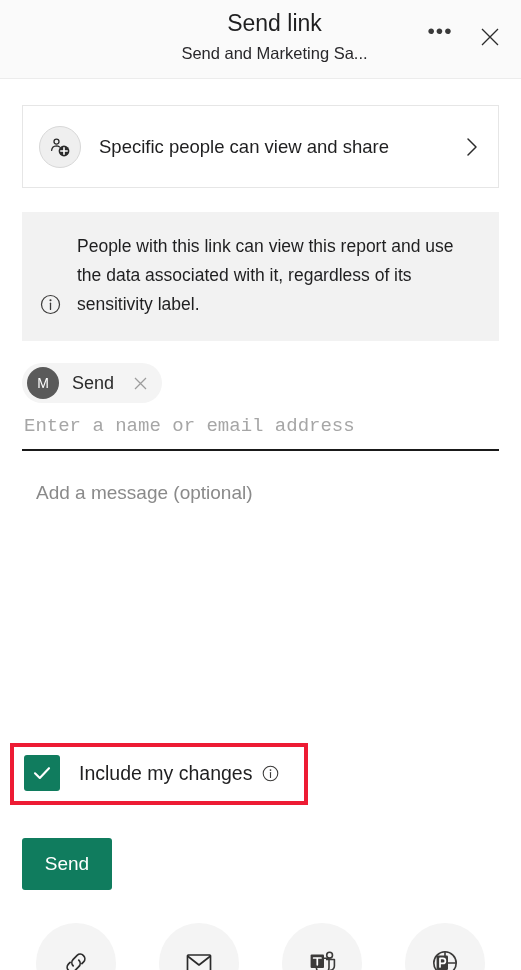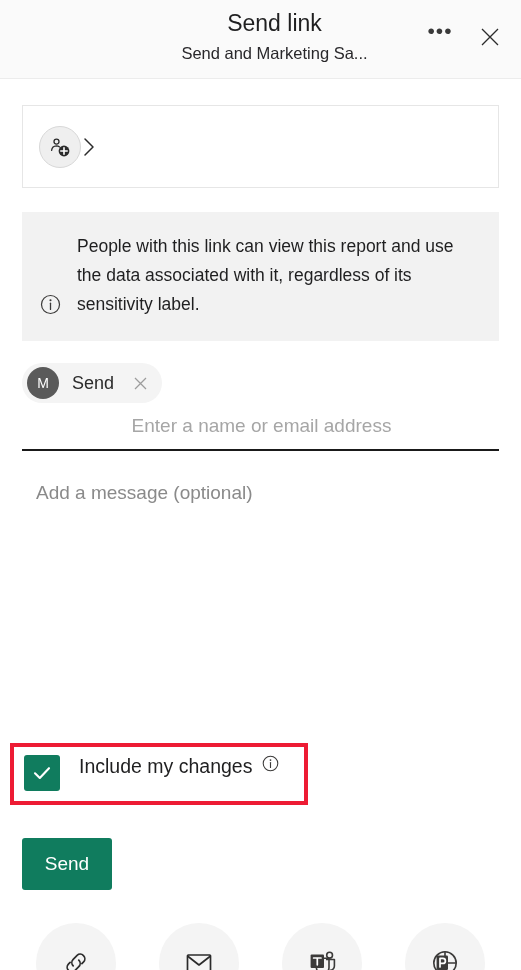--- a/index.html
+++ b/index.html
@@ -166,25 +166,24 @@
   
   .name-field-wrap {
     margin: 10px 22px 0 22px;
     border-bottom: 2px solid #1a1a1a;
   }
   .name-input {
     width: 100%;
     border: none;
     outline: none;
     background: transparent;
-    font-family: Liberation Sans, sans-serif;
+    font-family: Liberation Mono, monospace;
     font-size: 19px;
     color: #1f1f20;
     padding: 2px 0 12px 2px;
-    text-align: center;
   }
   .name-input::placeholder { color: #a6a6a6; }
 
   
   .message-wrap { margin: 28px 22px 0 36px; }
   .message-input {
     width: 100%;
     border: none;
     outline: none;
     resize: none;
@@ -206,21 +205,21 @@
     width: 298px;
     height: 62px;
     border: 4px solid #ed1b34;
     pointer-events: none;
   }
   .include-row {
     position: absolute;
     left: 24px;
     top: 650px;
     display: flex;
-    align-items: flex-start;
+    align-items: center;
     cursor: pointer;
   }
   .checkbox {
     width: 36px; height: 36px;
     border-radius: 3px;
     background: #107c5e;
     display: flex; align-items: center; justify-content: center;
     flex: 0 0 auto;
   }
   .include-label {
@@ -304,20 +303,21 @@
 
   <div class="perm-card">
     <span class="perm-icon-circle">
       <svg width="26" height="26" viewBox="0 0 26 26">
         <circle cx="9.5" cy="7.6" r="2.5" fill="none" stroke="#2b2b2b" stroke-width="1.3"></circle>
         <path d="M4.6 16.3 A5.1 5.1 0 0 1 9.5 11.8 A5.1 5.1 0 0 1 12.6 12.9" fill="none" stroke="#2b2b2b" stroke-width="1.3" stroke-linecap="round"></path>
         <circle cx="17" cy="17" r="5.4" fill="#2b2b2b"></circle>
         <path d="M17 13.8 V20.2 M13.8 17 H20.2" stroke="#ffffff" stroke-width="1.6" stroke-linecap="round"></path>
       </svg>
     </span>
+    <span class="perm-label">Specific people can view and share</span>
     <span class="chevron">
       <svg width="16" height="22" viewBox="0 0 16 22">
         <path d="M4 3 L12 11 L4 19" fill="none" stroke="#2b2b2b" stroke-width="1.5" stroke-linecap="round" stroke-linejoin="round"></path>
       </svg>
     </span>
   </div>
 
   <div class="info-banner">
     <span class="info-icon">
       <svg width="21" height="21" viewBox="0 0 21 21">

